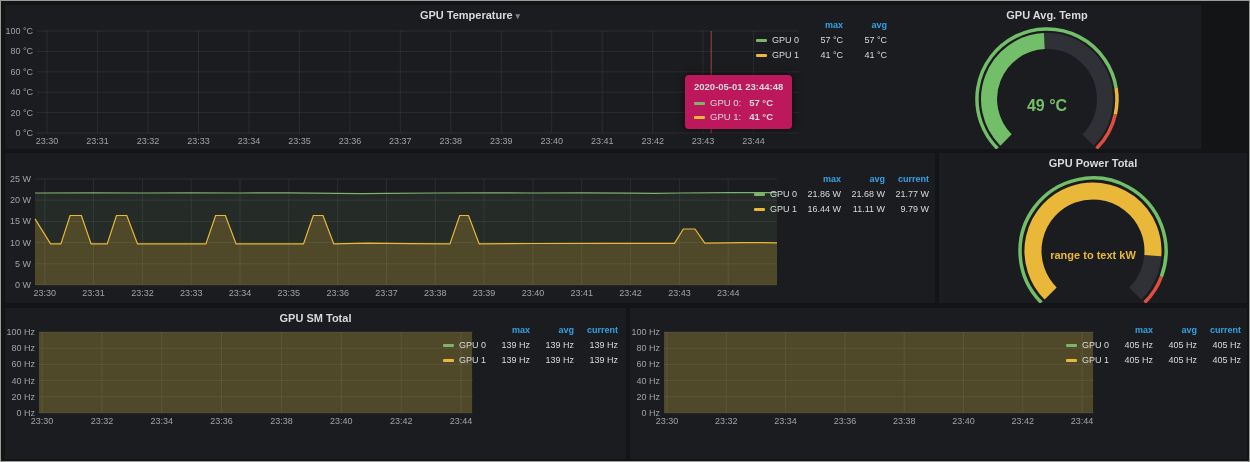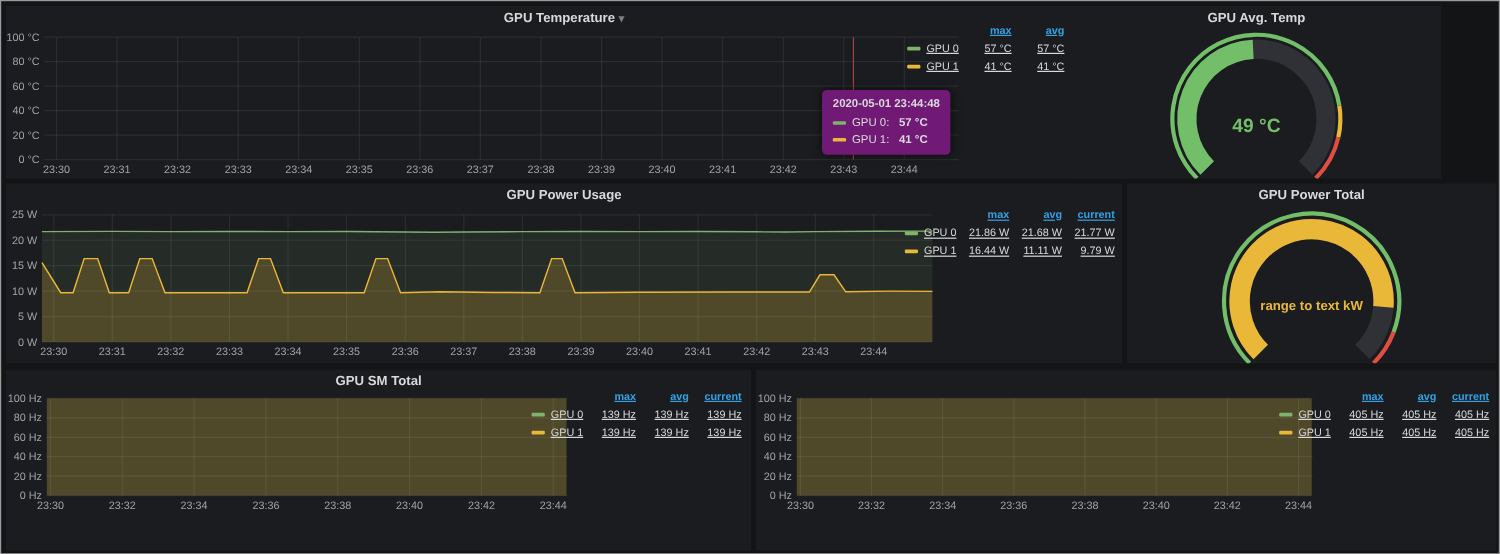--- a/index.html
+++ b/index.html
@@ -7,28 +7,28 @@
     font-family:"Liberation Sans",sans-serif;color:#d8d9da;overflow:hidden;}
   .panel{position:absolute;background:#1b1c1f;overflow:hidden;}
   .ptitle{height:20px;line-height:20px;text-align:center;font-size:11px;font-weight:700;color:#d8d9da;cursor:pointer;}
   .caret{color:#7b7f85;font-size:9px;margin-left:3px;}
   svg.chart{position:absolute;left:0;top:20px;display:block;}
   .grid{stroke:rgba(255,255,255,0.07);stroke-width:1;}
   .tick{fill:#9ea3a8;font-size:9px;font-family:"Liberation Sans",sans-serif;}
   .ytick{text-anchor:end;}
   .xtick{text-anchor:middle;}
   table.legend{position:absolute;border-collapse:collapse;font-size:9px;color:#d8d9da;}
-  table.legend td{padding:2.5px 0 2.5px 10px;white-space:nowrap;text-decoration:underline;}
+  table.legend td{padding:2.5px 0 2.5px 10px;white-space:nowrap;}
   table.legend td.lval{text-align:right;min-width:34px;}
   table.legend tr.lhead td{color:#33a2e5;font-weight:700;}
   .lname{cursor:pointer;}
   .dash{display:inline-block;width:11px;height:3px;border-radius:1px;margin-right:5px;vertical-align:middle;}
   .dash.green{background:#7eb26d;}
   .dash.yellow{background:#eab839;}
-  .tooltip{position:absolute;background:#701a75;border-radius:4px;padding:5px 9px;font-size:9.5px;line-height:14px;
+  .tooltip{position:absolute;background:#be185d;border-radius:4px;padding:5px 9px;font-size:9.5px;line-height:14px;
     box-shadow:0 0 8px rgba(0,0,0,0.6);z-index:5;white-space:nowrap;}
   .tt-time{font-weight:700;margin-bottom:2px;}
   .tt-row b{margin-left:8px;}
   .gauge-value{position:absolute;left:0;width:100%;text-align:center;font-weight:700;z-index:3;}
   .resize-handle{position:absolute;right:1px;bottom:1px;width:8px;height:8px;
     background:linear-gradient(135deg,transparent 50%,#4a4c50 50%);cursor:nwse-resize;}
 </style>
 </head>
 <body>
 
@@ -117,21 +117,20 @@
         <path d="M 113.0 115.0 A 58 58 0 1 1 195.0 115.0" stroke="#2f3136" stroke-width="16" fill="none"></path>
         <path d="M 113.0 115.0 A 58 58 0 0 1 151.3 16.1" stroke="#73bf69" stroke-width="16" fill="none"></path>
         <path d="M 104.5 123.5 A 70 70 0 1 1 223.1 63.0" stroke="#73bf69" stroke-width="3.5" fill="none"></path>
         <path d="M 223.1 63.0 A 70 70 0 0 1 222.3 89.3" stroke="#eab839" stroke-width="3.5" fill="none"></path>
         <path d="M 222.3 89.3 A 70 70 0 0 1 203.5 123.5" stroke="#e24d42" stroke-width="3.5" fill="none"></path>
       </svg>
     <div class="gauge-value" style="top:92px;font-size:16px;color:#73bf69;">49 °C</div>
   </div>
 
   <div class="panel" style="left:4px;top:152px;width:930px;height:150px;">
-    <div class="ptitle"><span>GPU Power Usage</span></div>
     <svg class="chart" width="780" height="130" viewBox="0 0 780 130">
         <path d="M30.0 20.0 L88.6 19.8 L137.4 20.0 L186.2 19.9 L235.0 20.0 L283.8 19.9 L332.7 20.4 L357.1 20.6 L381.5 20.3 L430.3 20.0 L479.1 19.9 L527.9 20.0 L576.7 19.9 L625.6 20.2 L650.0 20.4 L674.4 20.0 L723.2 19.7 L772.0 19.6 L 772.0 112.0 L 30.0 112.0 Z" fill="#7eb26d" opacity="0.1" stroke="none"></path>
         <path d="M30.0 45.9 L45.6 70.9 L55.9 70.9 L65.1 42.5 L76.4 42.5 L86.1 70.9 L102.2 70.9 L111.5 42.5 L121.8 42.5 L132.5 70.9 L200.9 70.9 L210.6 42.5 L220.4 42.5 L231.1 70.9 L298.5 70.9 L308.3 42.5 L318.0 42.5 L328.8 70.9 L361.9 70.2 L405.9 70.7 L444.9 70.9 L454.7 42.5 L463.5 42.5 L474.2 70.9 L527.9 70.5 L601.1 70.4 L669.5 70.4 L678.3 56.0 L690.0 56.0 L699.8 70.2 L737.8 69.6 L772.0 69.8 L 772.0 112.0 L 30.0 112.0 Z" fill="#eab839" opacity="0.22" stroke="none"></path>
         <line class="grid" x1="30" x2="772" y1="112.0" y2="112.0"></line>
         <text class="tick ytick" x="26" y="115.0">0 W</text>
         <line class="grid" x1="30" x2="772" y1="90.8" y2="90.8"></line>
         <text class="tick ytick" x="26" y="93.8">5 W</text>
         <line class="grid" x1="30" x2="772" y1="69.6" y2="69.6"></line>
         <text class="tick ytick" x="26" y="72.6">10 W</text>
         <line class="grid" x1="30" x2="772" y1="48.4" y2="48.4"></line>

